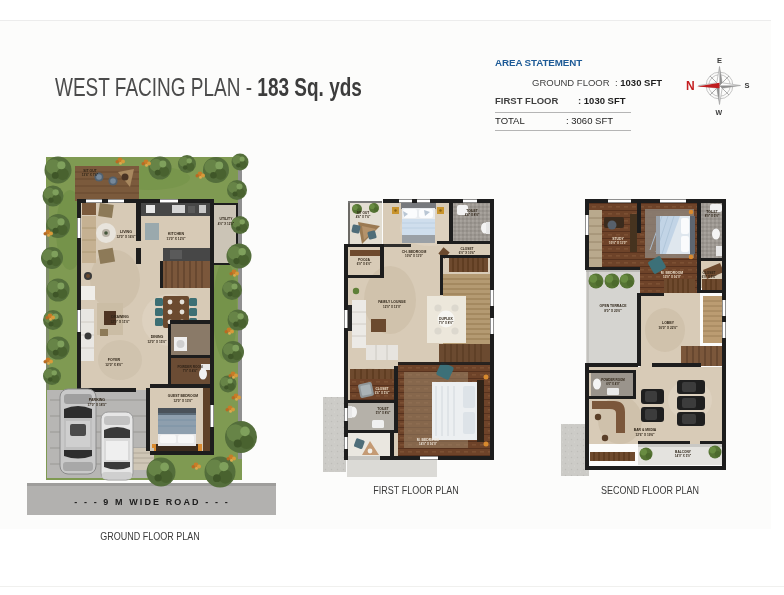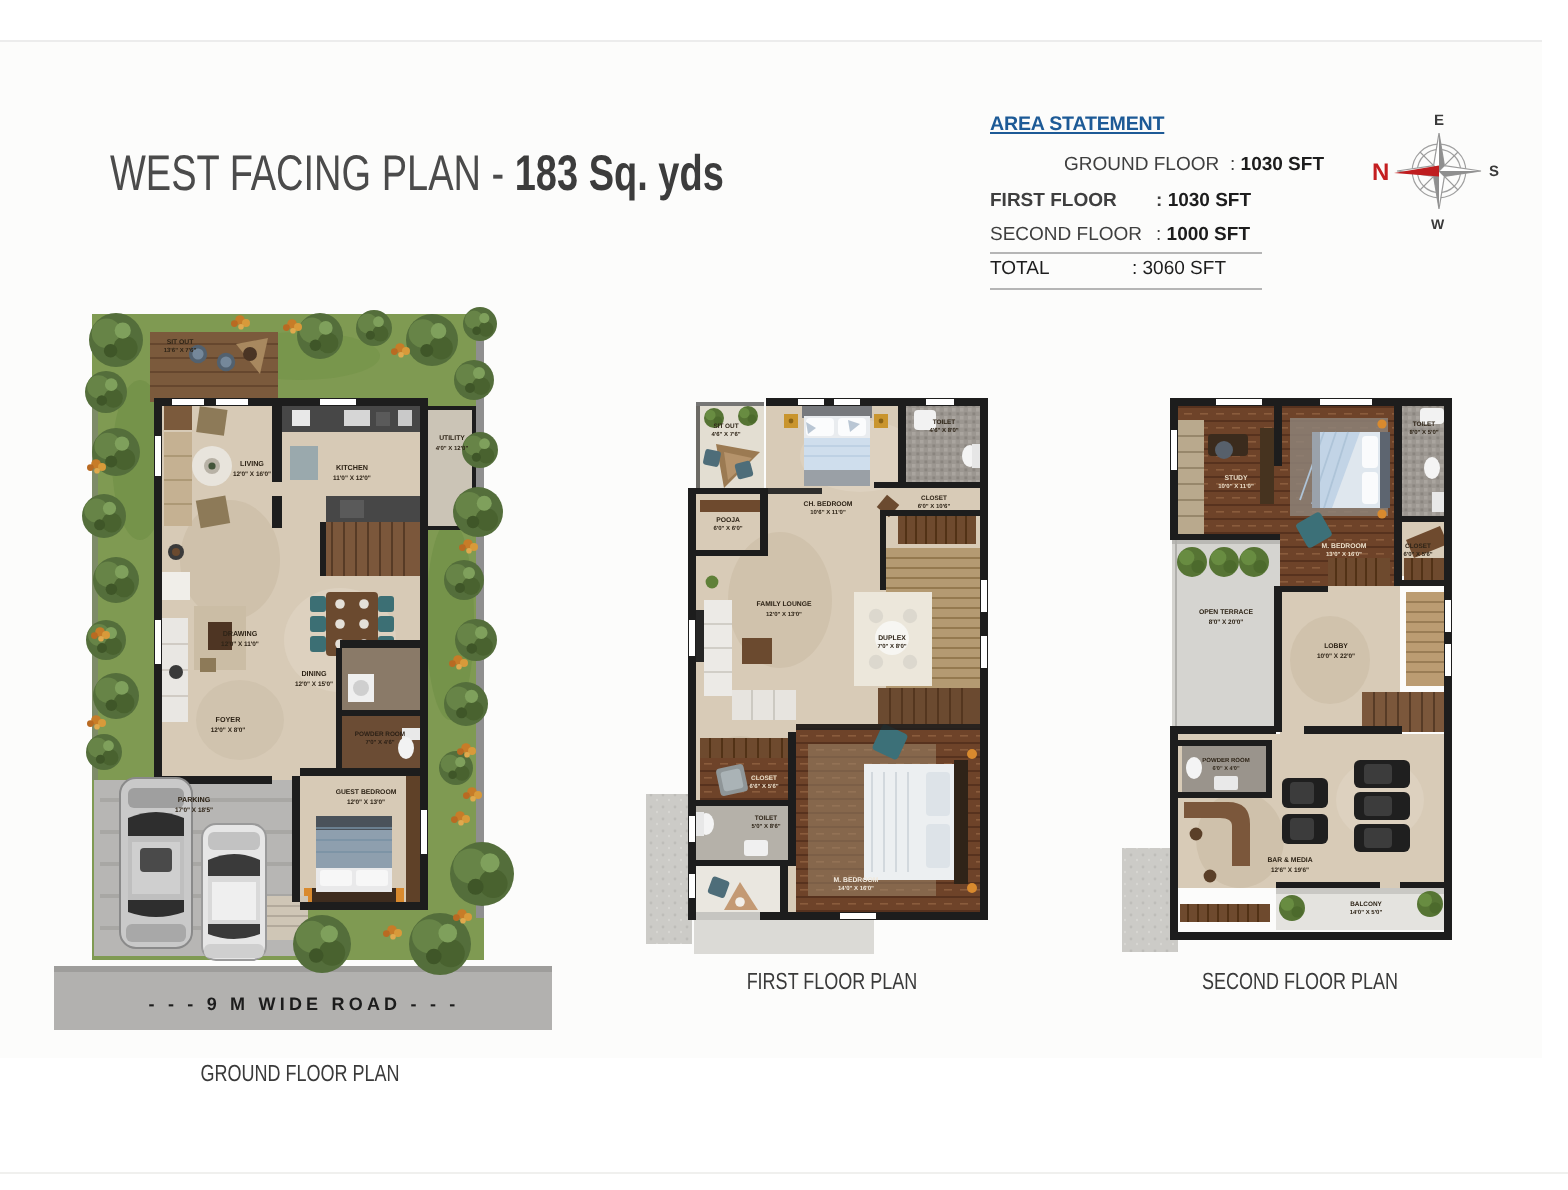--- a/index.html
+++ b/index.html
@@ -10,24 +10,23 @@
 </head>
 <body>
 
 <div class="abs" style="left:0;top:20px;width:771px;height:508px;background:#fcfcfb;border-top:1px solid #ececec;"></div>
 
 <div class="abs" style="left:0;top:586px;width:784px;height:1px;background:#f0f0ee;"></div>
 
 <div class="abs" style="left:55px;top:74px;font-size:19px;color:#4b4b4b;letter-spacing:0px;transform:scaleY(1.32);transform-origin:left top;">WEST FACING PLAN - <b style="color:#3c3c3c;">183 Sq. yds</b></div>
 
 <div class="abs" style="left:495px;top:57px;width:136px;font-size:9.5px;color:#3f3f3f;">
-  <div style="color:#1d5a96;font-weight:bold;font-size:9.8px;margin-bottom:9px;letter-spacing:-0.1px;text-decoration:underline;">AREA STATEMENT</div>
+  <div style="color:#1d5a96;font-weight:bold;font-size:9.8px;margin-bottom:9px;letter-spacing:-0.1px;">AREA STATEMENT</div>
   <div style="position:relative;height:18px;white-space:nowrap;margin-left:37px;"><span>GROUND FLOOR</span><span style="position:absolute;left:83px;">: <b style="color:#1d1d1d;">1030 SFT</b></span></div>
   <div style="position:relative;height:17px;white-space:nowrap;font-weight:bold;"><span>FIRST FLOOR</span><span style="position:absolute;left:83px;">: <b style="color:#1d1d1d;">1030 SFT</b></span></div>
-  <div style="position:relative;height:14px;white-space:nowrap;"><span>SECOND FLOOR</span><span style="position:absolute;left:83px;">: <b style="color:#1d1d1d;">1000 SFT</b></span></div>
   <div style="border-top:1px solid #b5b5b5;border-bottom:1px solid #b5b5b5;position:relative;height:15px;padding-top:2px;font-weight:normal;color:#1d1d1d;white-space:nowrap;"><span>TOTAL</span><span style="position:absolute;left:71px;">: 3060 SFT</span></div>
 </div>
 
 <svg class="abs" style="left:678px;top:38px;" width="90" height="95" viewBox="0 0 90 95">
 
   <g stroke="#a0a0a0" stroke-width="0.6" fill="none">
     <circle cx="41.5" cy="47.5" r="13.4"></circle>
     <circle cx="41.5" cy="47.5" r="10.8"></circle>
   </g>
   <g stroke="#9a9a9a" stroke-width="0.6" fill="#ffffff">

